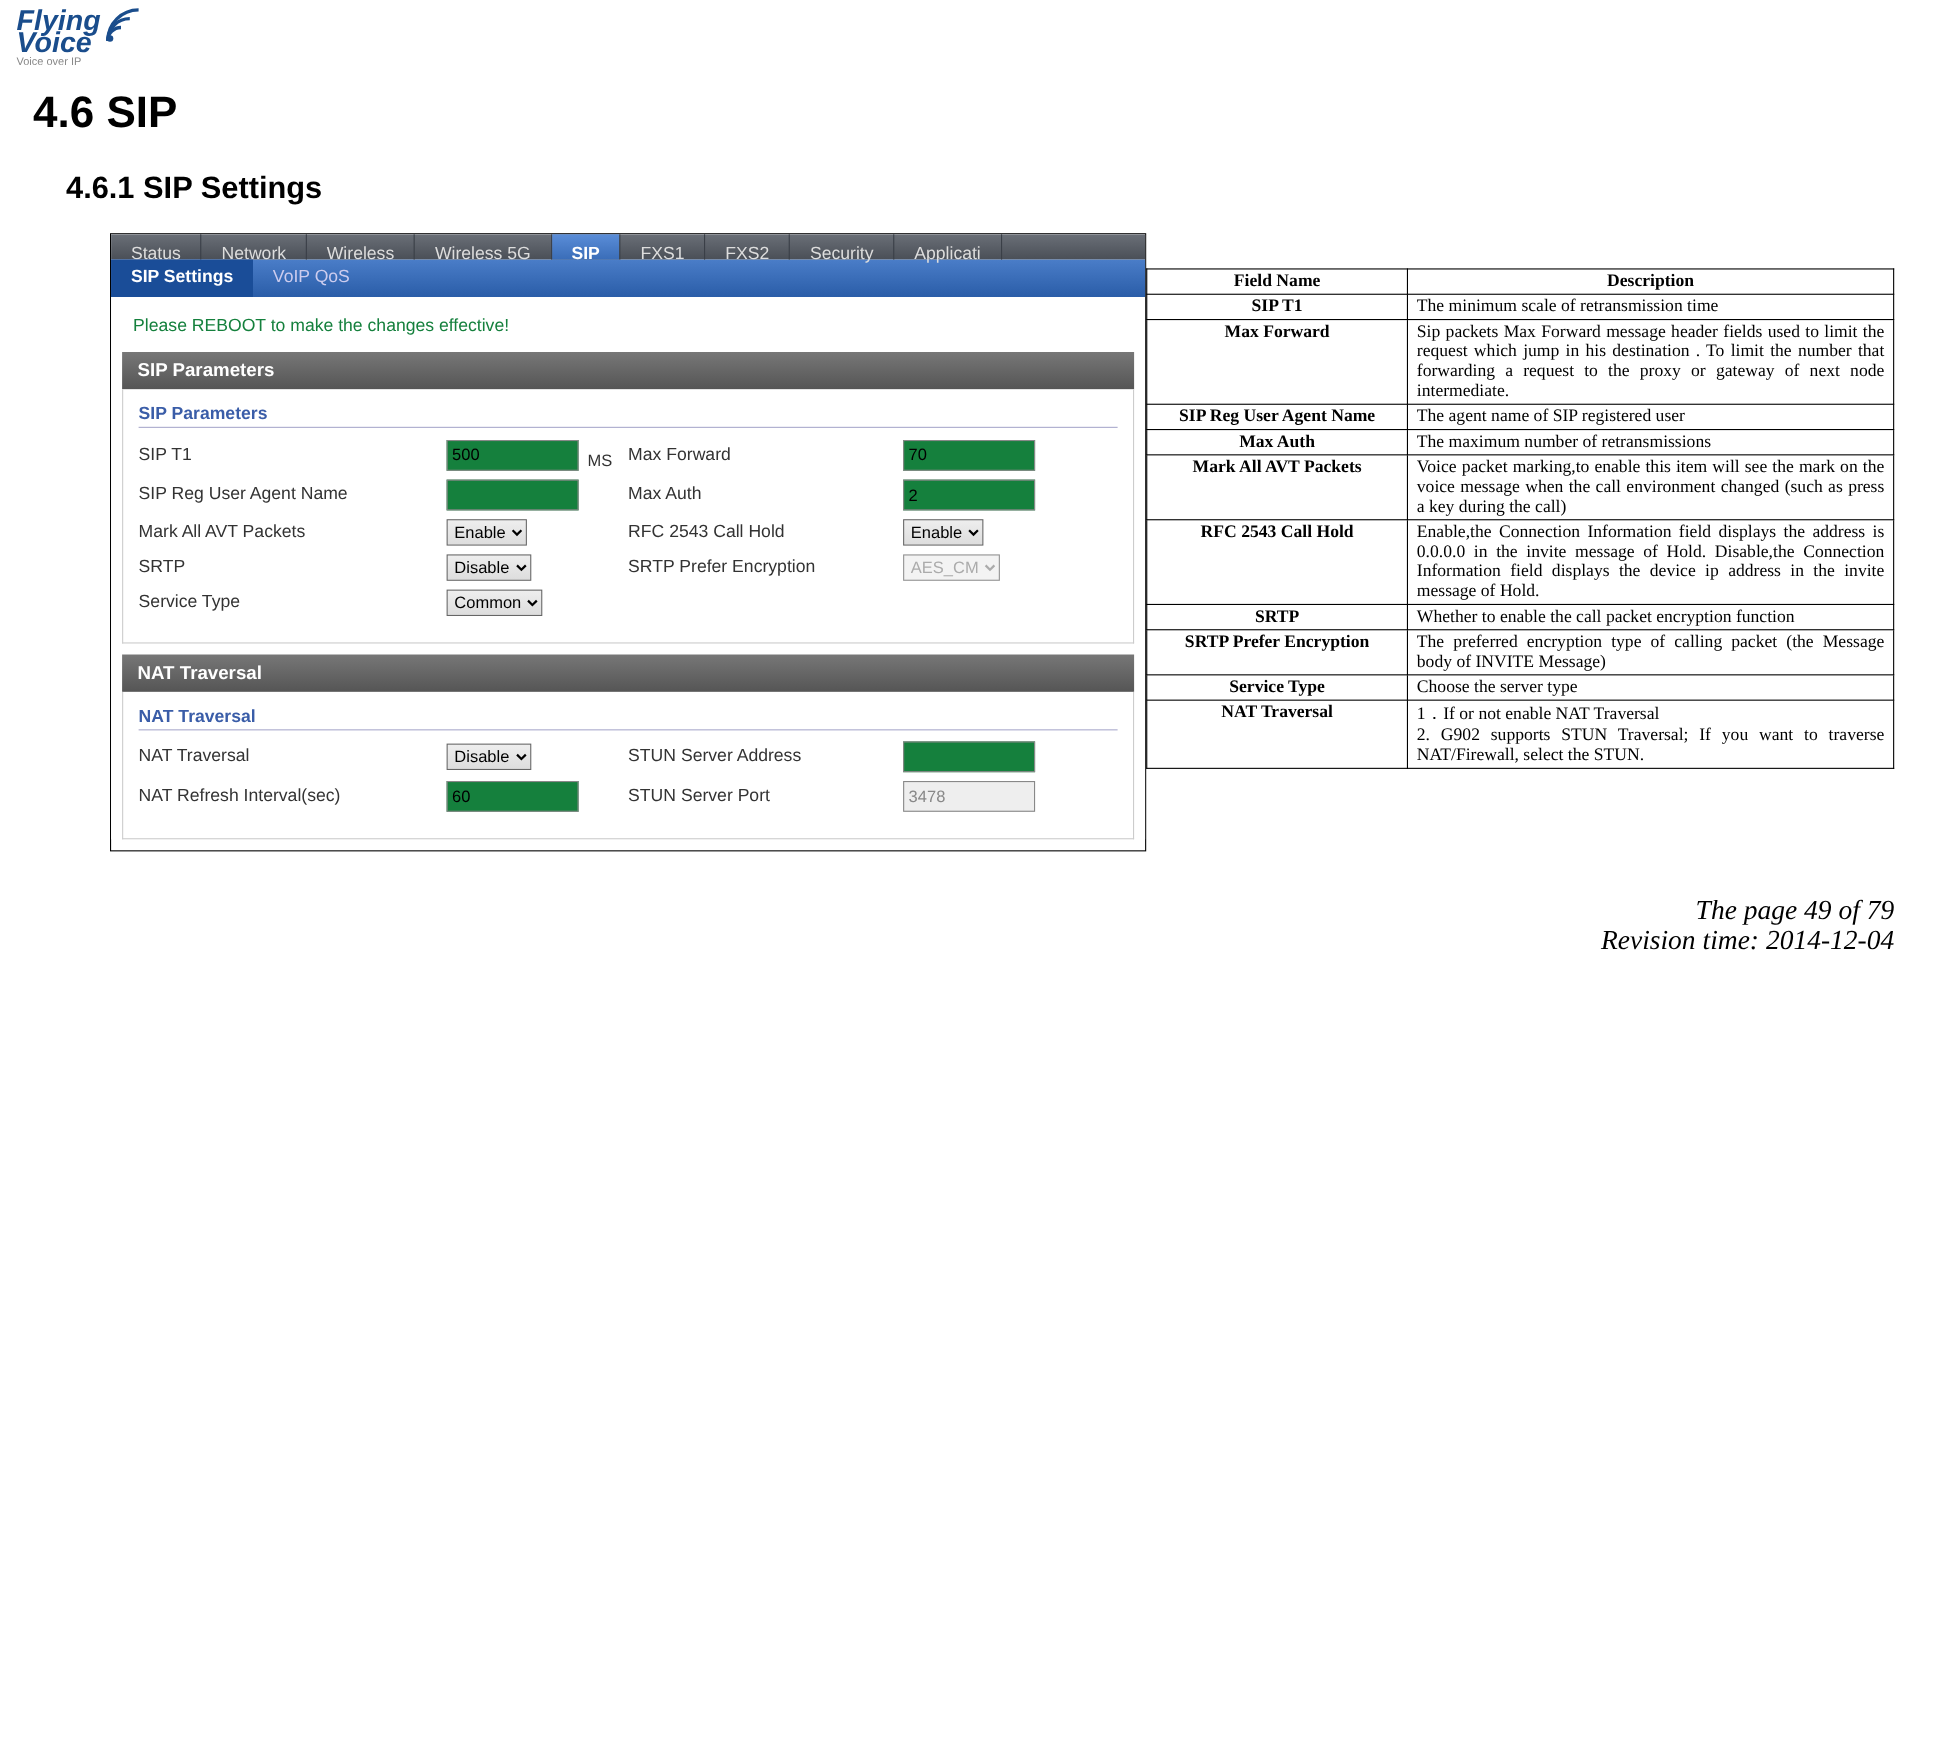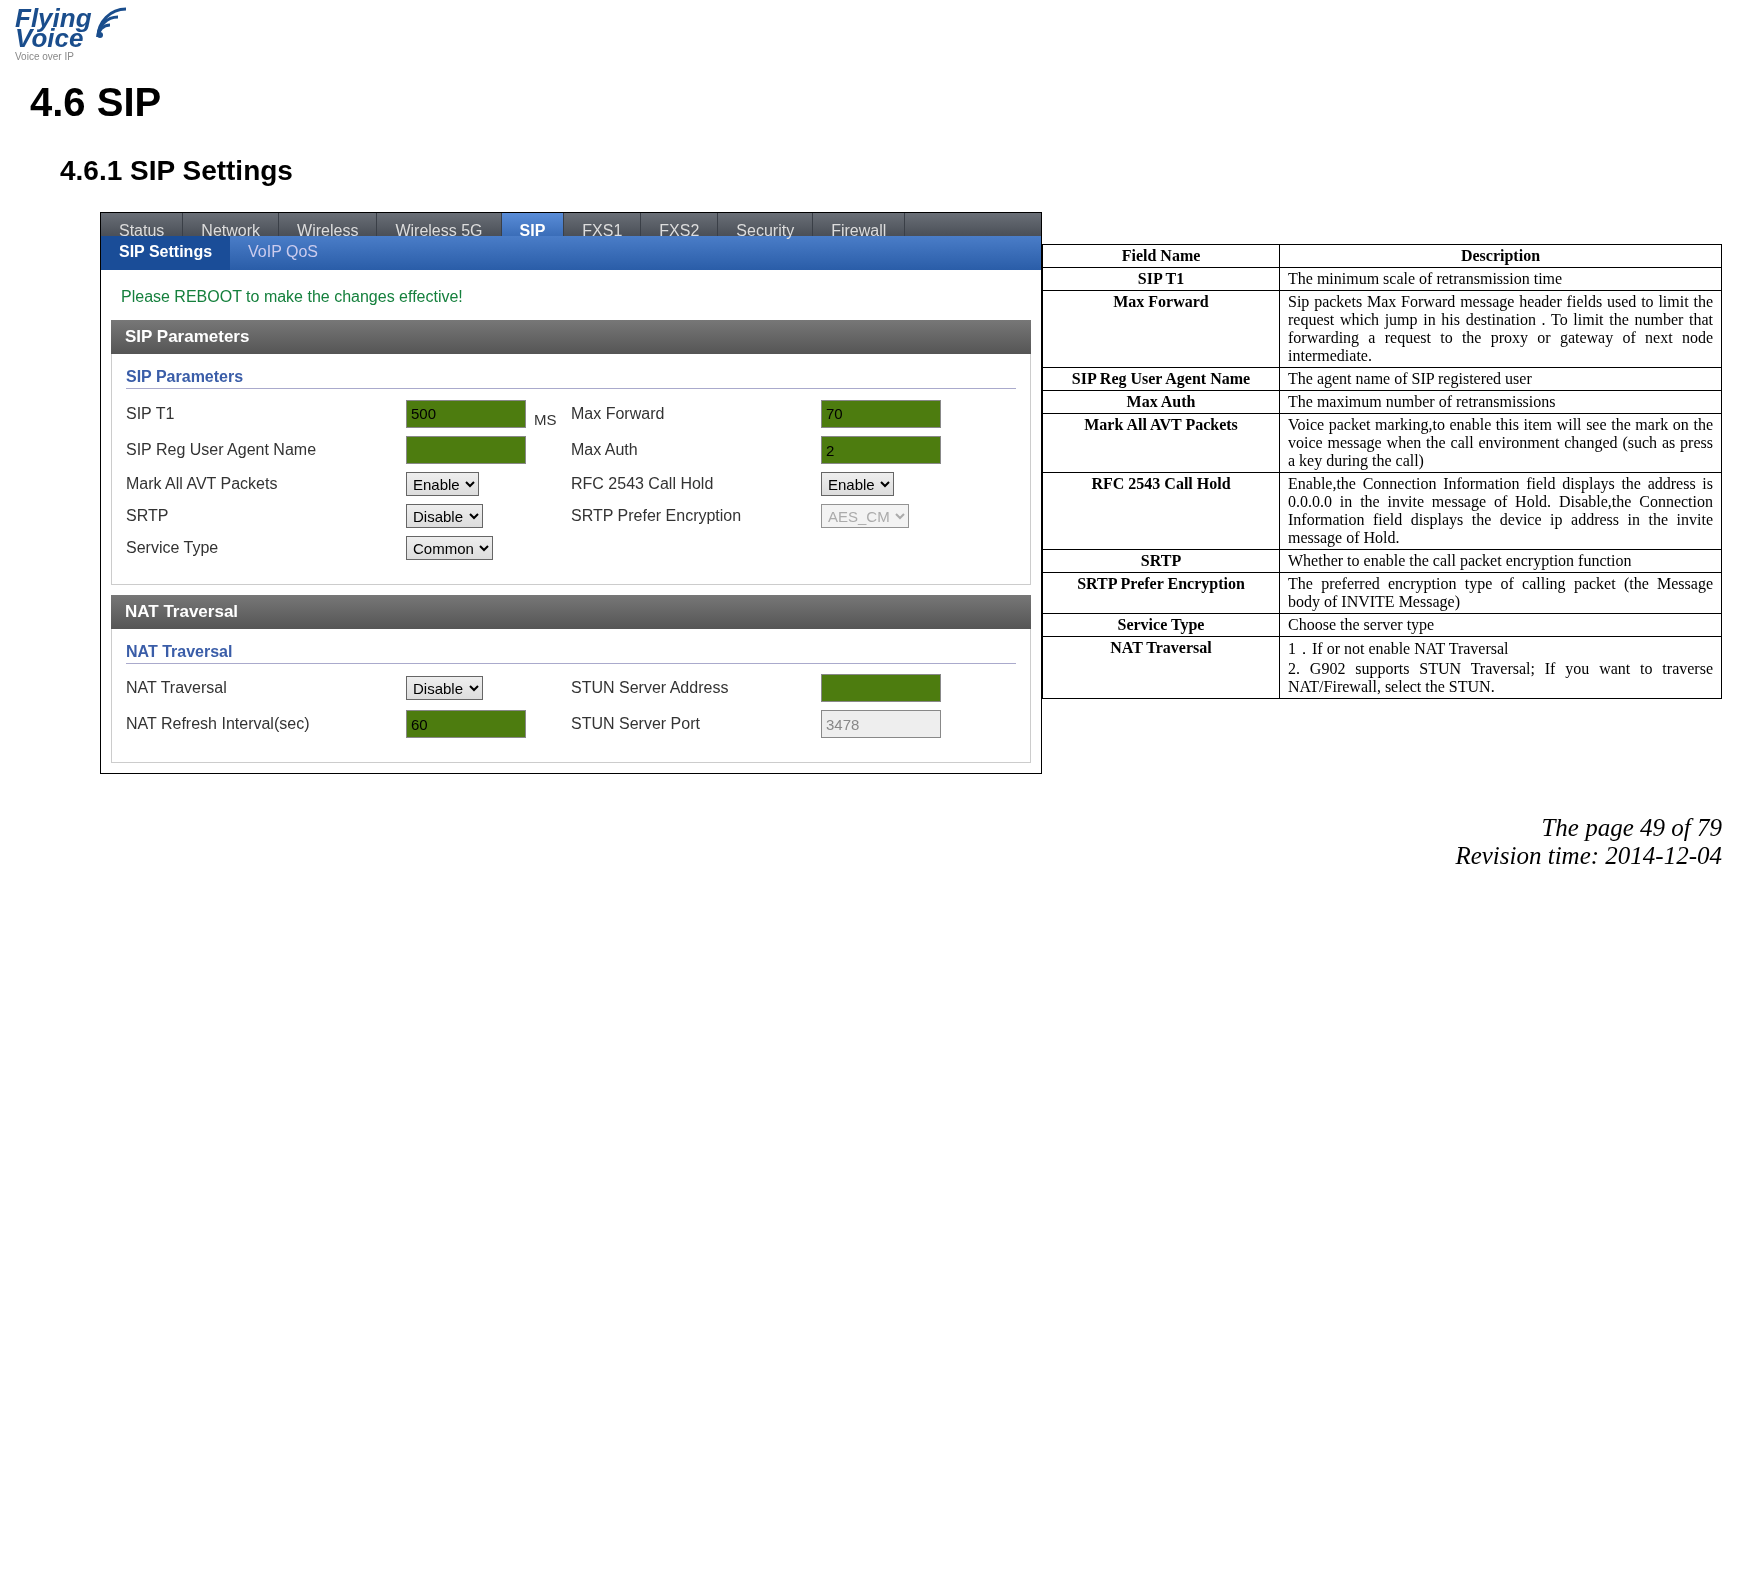--- a/index.html
+++ b/index.html
@@ -154,21 +154,21 @@
     align-items: center;
     width: 50%;
   }
   .form-label {
     width: 280px;
     font-size: 16px;
     color: #333;
   }
   .form-input {
     border: 1px solid #888;
-    background: #4d7c0f;
+    background: #15803d;
     padding: 2px 4px;
     font-size: 15px;
     height: 22px;
     width: 110px;
   }
   .form-select {
     border: 1px solid #666;
     background: linear-gradient(#eee,#ddd);
     padding: 1px 2px;
     font-size: 15px;
@@ -245,21 +245,21 @@
       <div class="ui-wrap">
         <div class="tabbar" id="tabbar">
             <div class="tab">Status</div>
             <div class="tab">Network</div>
             <div class="tab">Wireless</div>
             <div class="tab">Wireless 5G</div>
             <div class="tab active">SIP</div>
             <div class="tab">FXS1</div>
             <div class="tab">FXS2</div>
             <div class="tab">Security</div>
-            <div class="tab">Firewall</div>
+            <div class="tab">Applicati</div>
           </div>
         <div class="subtabbar" id="subtabbar">
             <div class="subtab active">SIP Settings</div>
             <div class="subtab">VoIP QoS</div>
           </div>
         <div class="warning">Please REBOOT to make the changes effective!</div>
 
         <div class="section-header">SIP Parameters</div>
         <div class="section-body">
           <div class="sub-legend">SIP Parameters</div>

